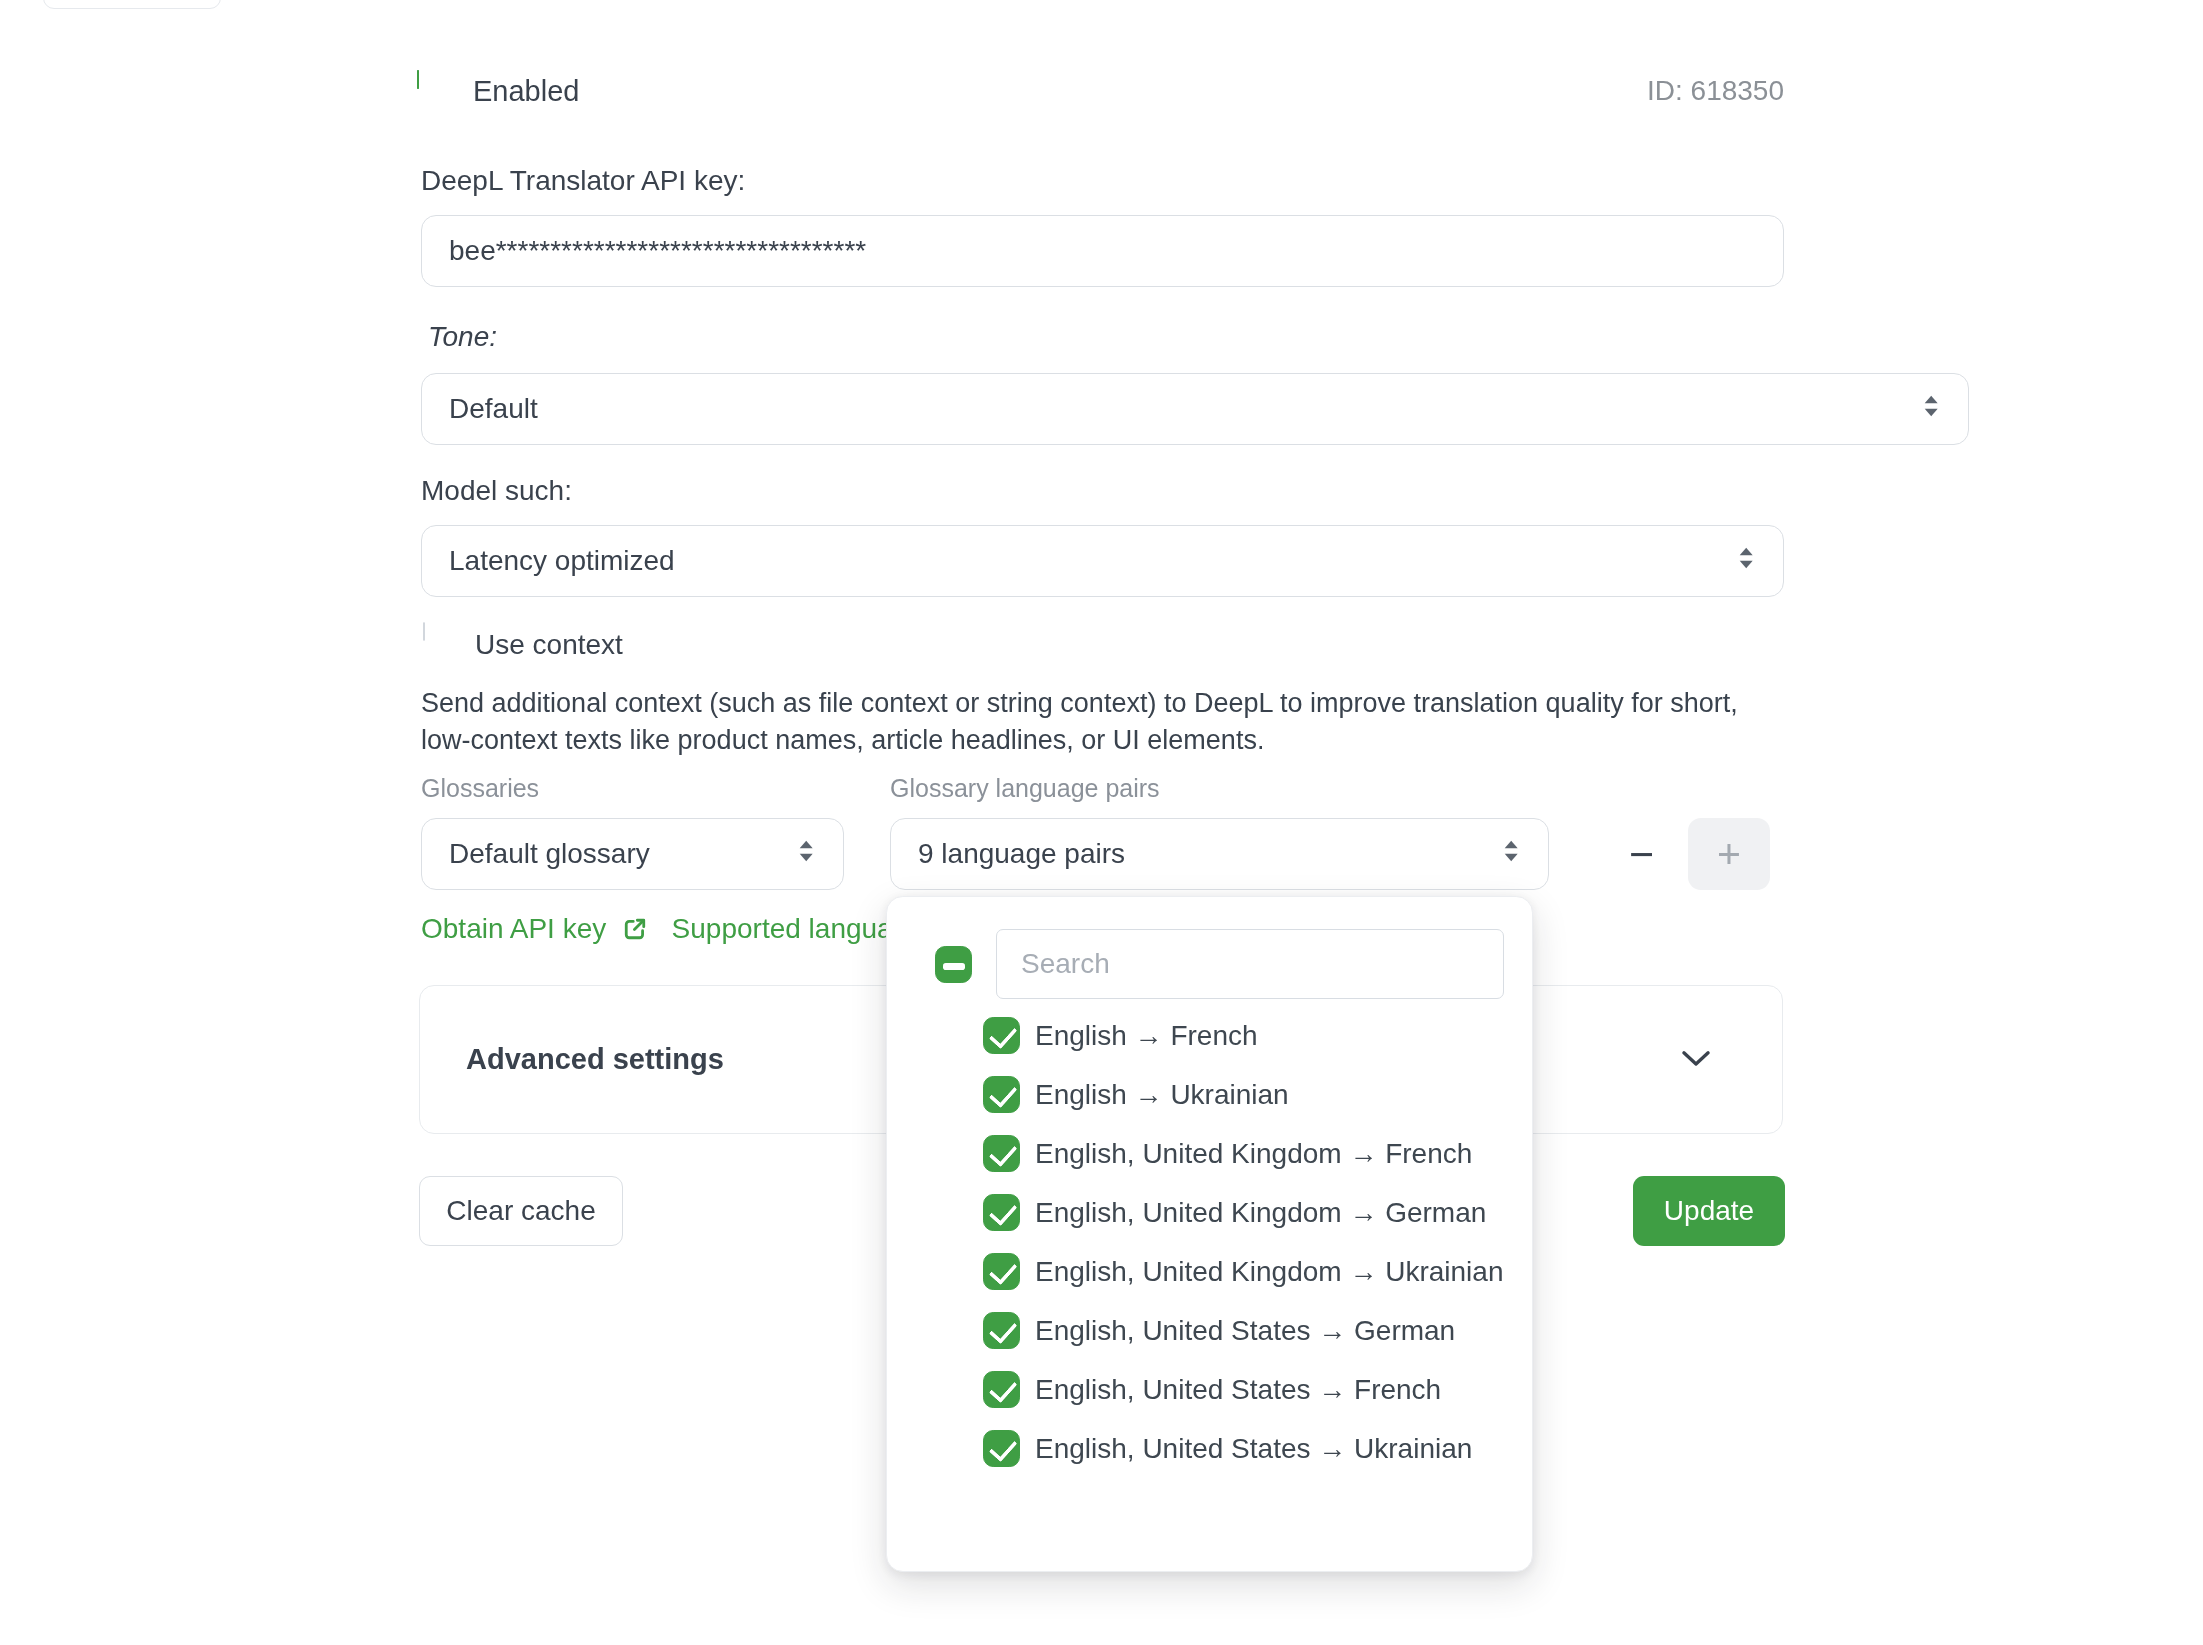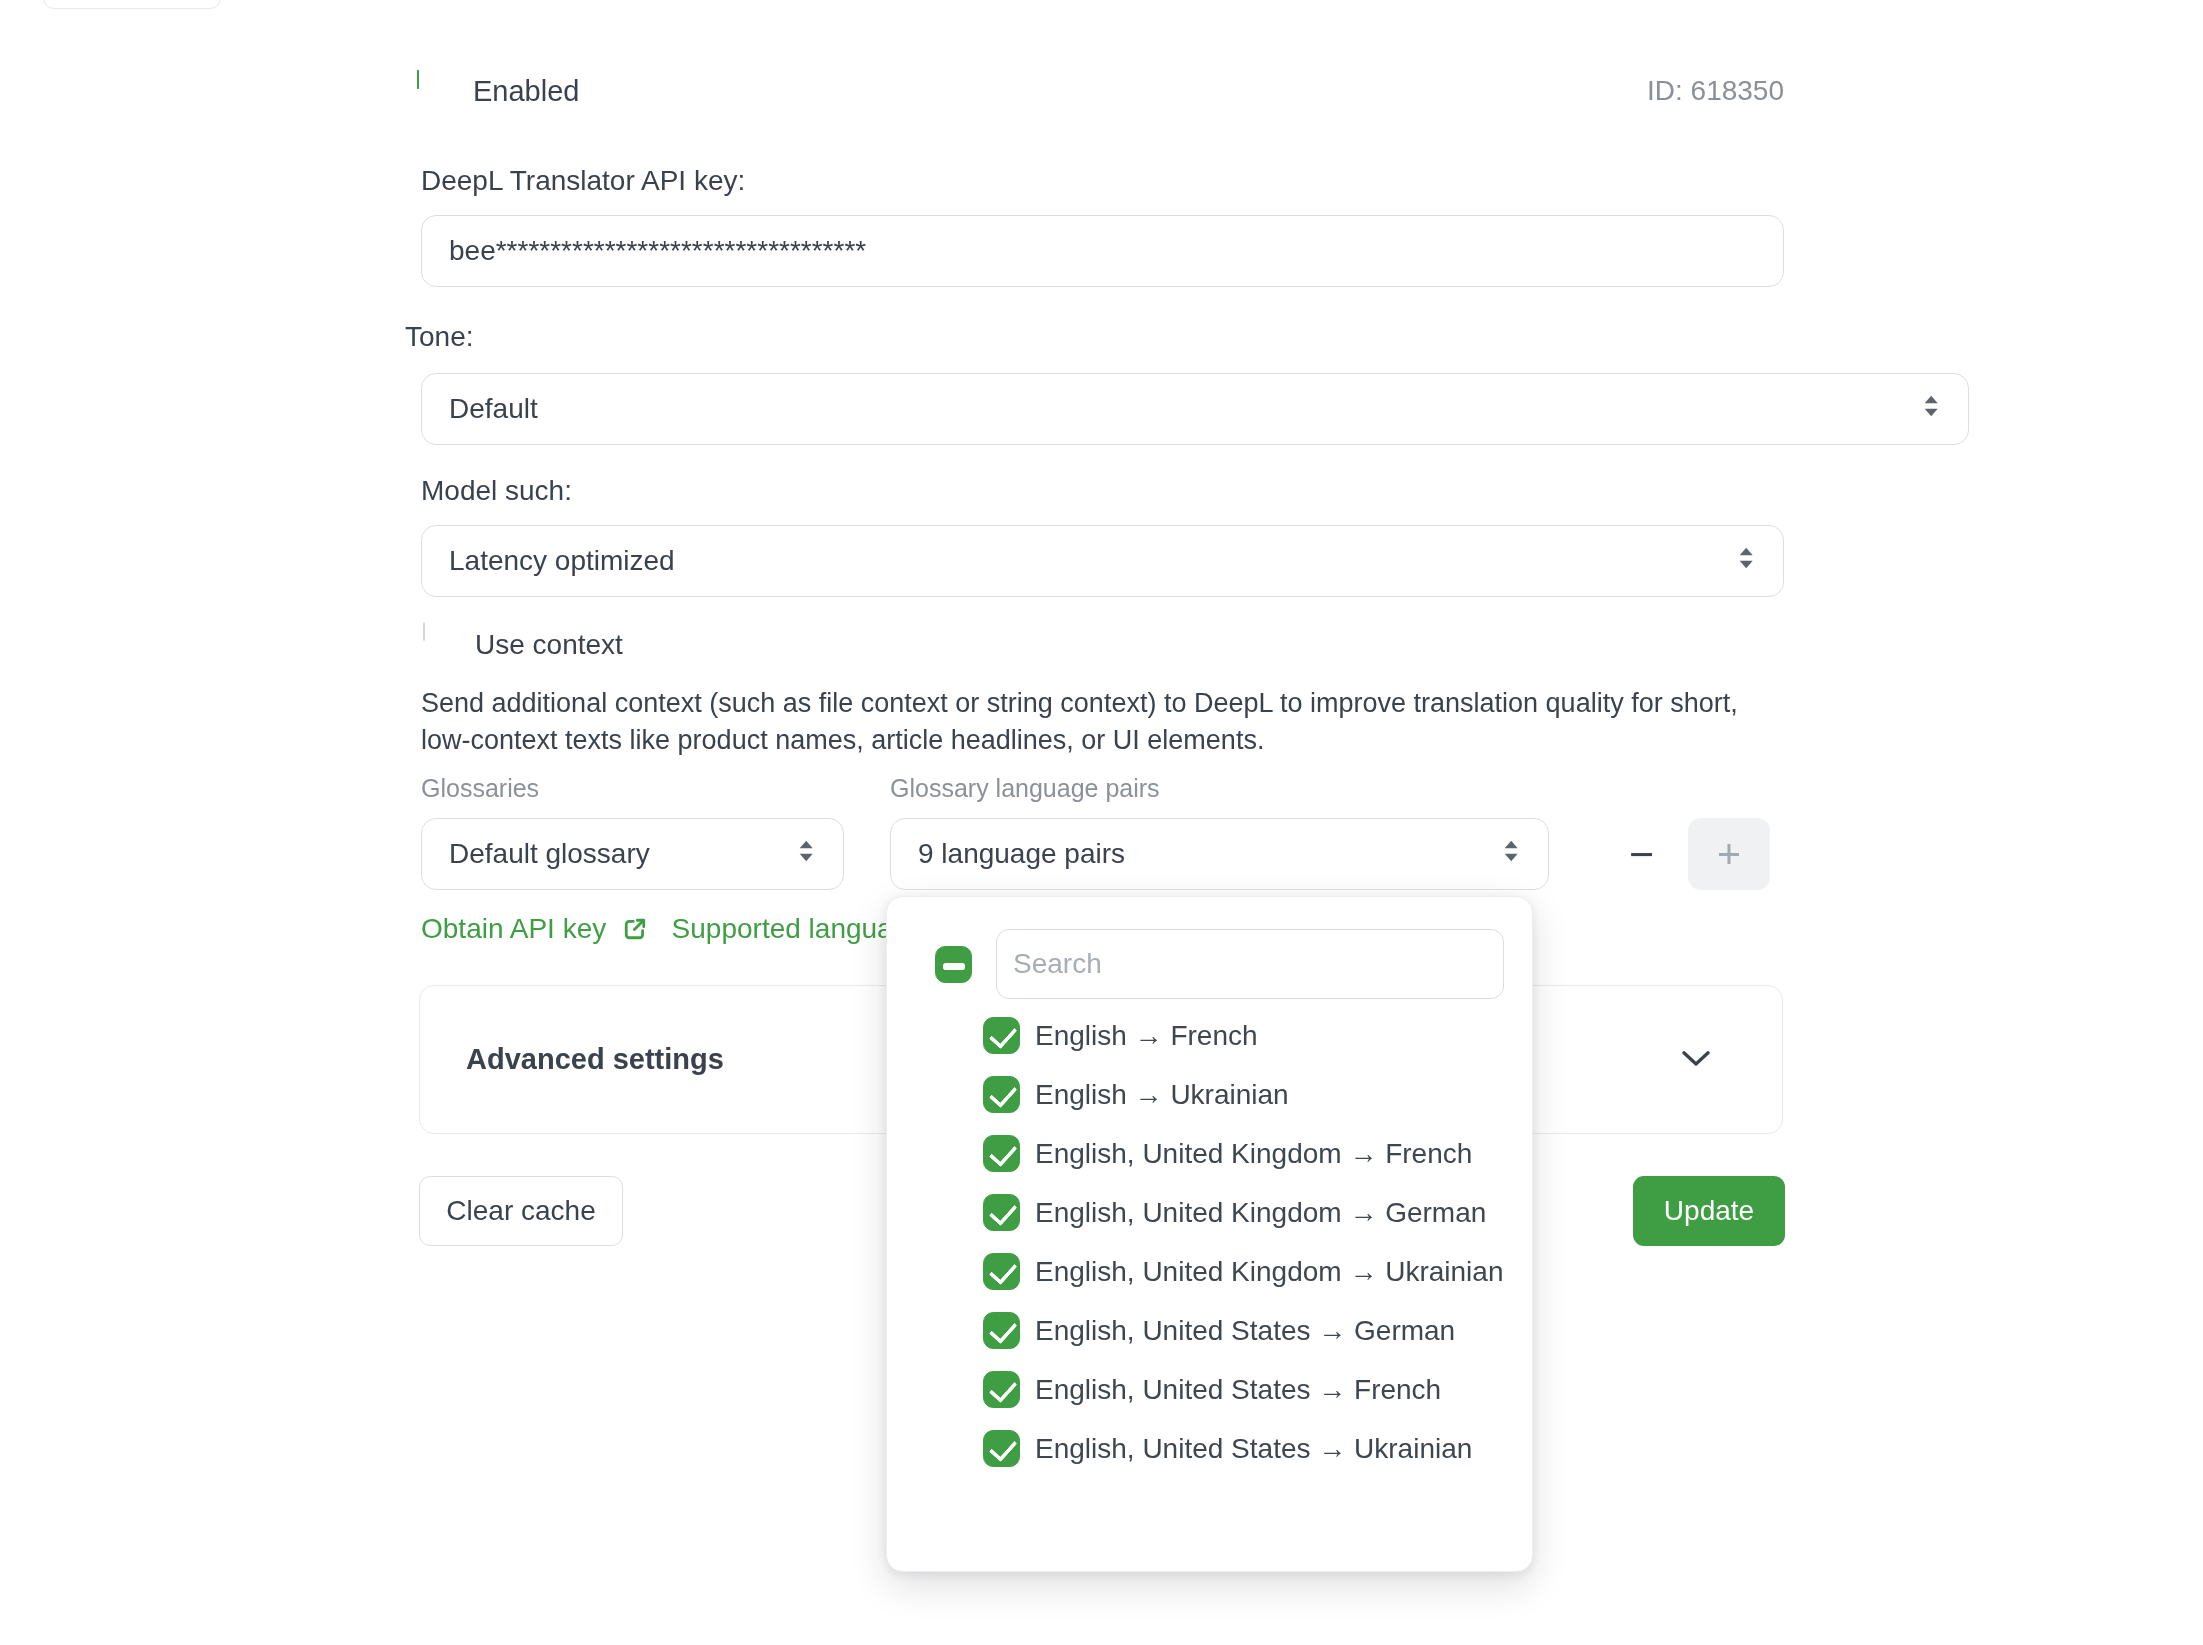--- a/index.html
+++ b/index.html
@@ -58,21 +58,21 @@
   .btn.soft-plus{background:#f0f1f3;border:none;color:#a3a9b0;font-size:41px;border-radius:13px;}
 
   
   .dropdown{
     left:886px;top:896px;width:647px;height:676px;box-sizing:border-box;
     background:#fff;border:0.9px solid #eceef1;border-radius:16.7px;z-index:10;
     box-shadow:0 13px 37px rgba(25,30,36,.14),0 2.8px 9.3px rgba(25,30,36,.07);
   }
   .dropdown .search{
     position:absolute;left:109px;top:32px;width:508px;height:70px;box-sizing:border-box;
-    border:1.9px solid #d8dde3;border-radius:13px;padding:0 16px;font-size:28px;color:#3a424d;
+    border:1.9px solid #d8dde3;border-radius:7px;padding:0 24px;font-size:28px;color:#3a424d;
     font-family:"Liberation Sans", sans-serif;outline:none;
   }
   .dropdown .search::placeholder{color:#a7adb5;}
   .dropdown .select-all{position:absolute;left:48px;top:49px;}
   .pairs-list{position:absolute;left:48px;top:109px;right:28px;}
   .pair-row{height:59px;display:flex;align-items:center;gap:15px;cursor:pointer;padding-left:48px;}
   .pair-row .cb{width:37px;height:37px;}
   .pair-row .pair-text{font-size:28px;color:#3e4750;white-space:nowrap;}
 </style>
 </head>
@@ -88,21 +88,21 @@
 <span class="abs row-label" style="left:473px;top:75px;font-size:29px;">Enabled</span>
 <span class="abs" style="right:420px;top:75px;font-size:28px;color:#8b9096;">ID: 618350</span>
 
 
 <span class="abs row-label" style="left:421px;top:165px;">DeepL Translator API key:</span>
 <div class="abs text-input" style="left:421px;top:215px;width:1363px;height:72px;">
   <span>bee**********************************</span>
 </div>
 
 
-<span class="abs row-label" style="left:405px;top:321px;">Tone:</span>
+<span class="abs row-label" style="left:428px;top:321px;font-style:italic;">Tone:</span>
 <div class="abs select" style="left:421px;top:373px;width:1548px;height:72px;">
   <span>Default</span>
   <span class="updown">
     <svg width="20.4" height="28" viewBox="0 0 22 30">
         <path d="M11 4 L18 12 H4 Z" fill="#5c646e"></path>
         <path d="M11 26 L4 18 H18 Z" fill="#5c646e"></path>
       </svg>
   </span>
 </div>
 

